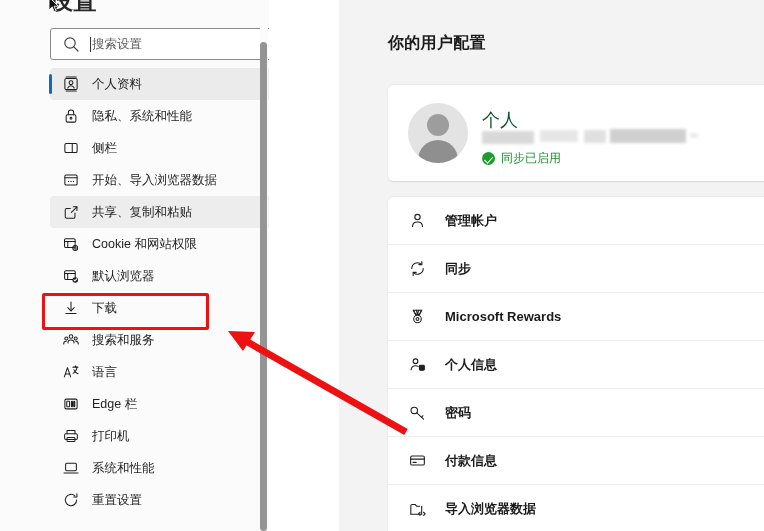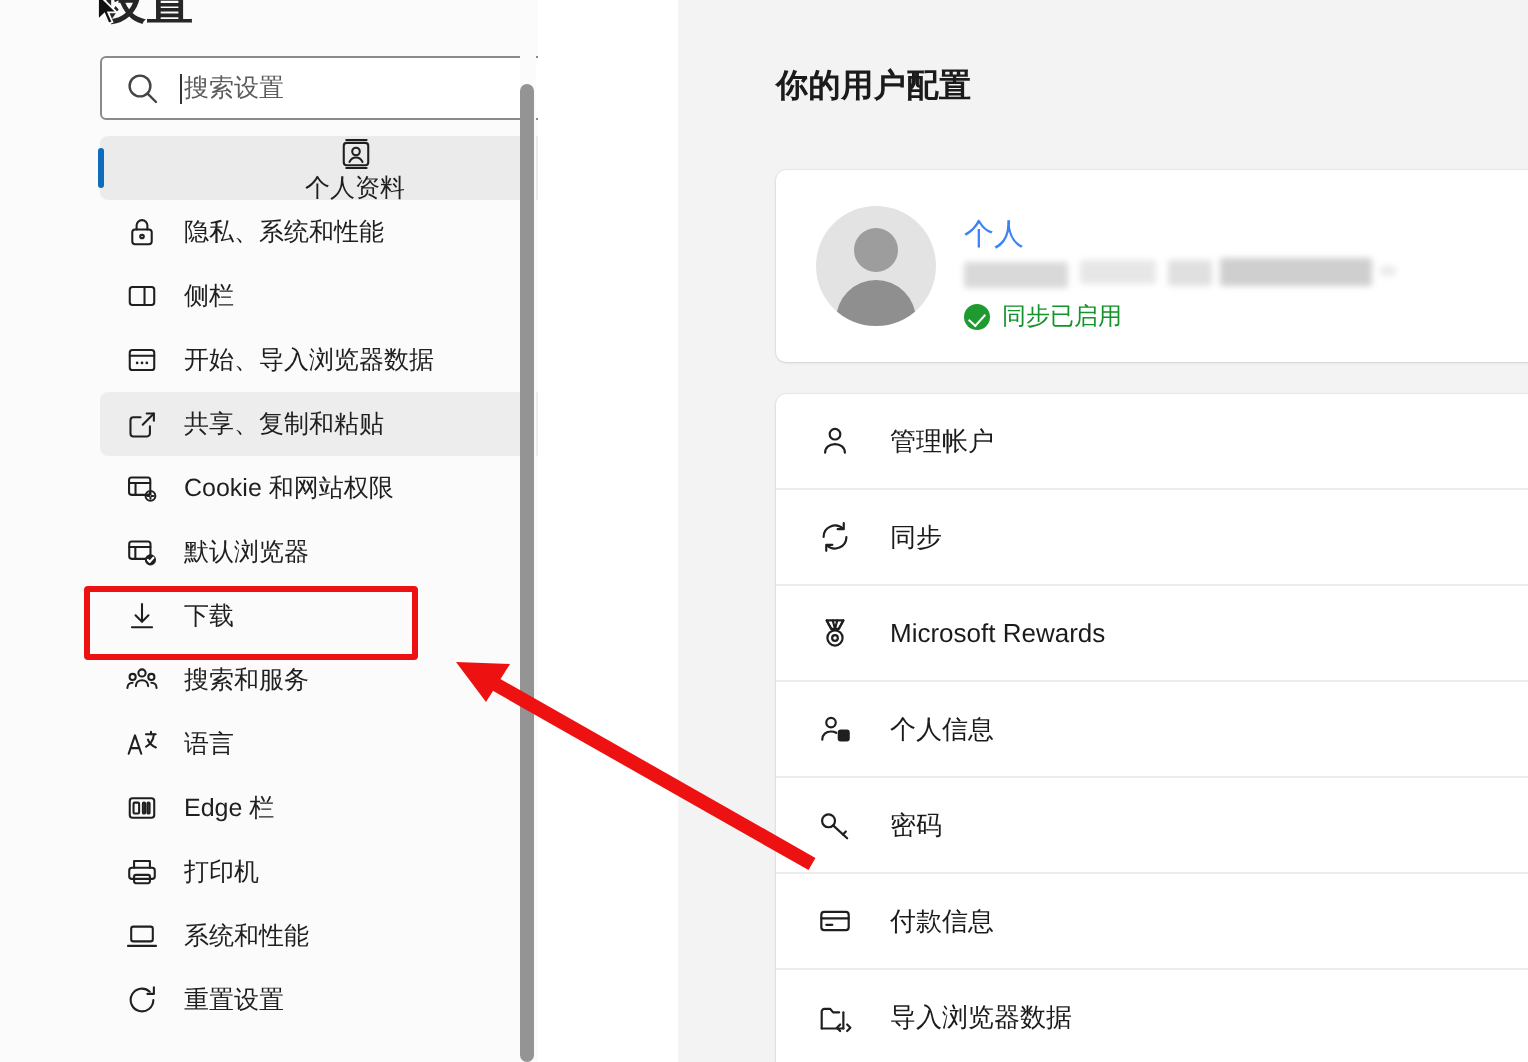--- a/index.html
+++ b/index.html
@@ -70,21 +70,21 @@
   .nav-item {
     position: relative;
     height: 32px;
     margin: 0 0 0 50px;
     width: 255px;
     display: flex;
     align-items: center;
     border-radius: 4px;
     cursor: default;
   }
-  .nav-item.selected { background: #ebebeb; flex-direction: column; }
+  .nav-item.selected { background: #ebebeb; }
   .nav-item.hovered  { background: #ededed; }
   .nav-item .accent {
     position: absolute;
     left: -1px; top: 6px;
     width: 3px; height: 20px;
     background: #0f6cbd;
     border-radius: 2px;
     display: none;
   }
   .nav-item.selected .accent { display: block; }
@@ -171,22 +171,22 @@
     position: absolute;
     left: 50%; top: 37px;
     transform: translateX(-50%);
     width: 40px; height: 34px;
     border-radius: 20px 20px 0 0;
     background: #8f8f8f;
   }
   #profile-name {
     position: absolute;
     left: 94px; top: 23px;
-    font-size: 15px;
-    color: #3b82f6;
+    font-size: 18px;
+    color: #14532d;
     white-space: nowrap;
   }
   .redact {
     position: absolute;
     background: #d9d9d9;
     border-radius: 1px;
     filter: blur(1.6px);
   }
   #redact-a { left: 94px; top: 46px; width: 52px; height: 13px; }
   #redact-b { left: 152px; top: 45px; width: 38px; height: 12px; background:#e7e7e7;}
@@ -236,21 +236,21 @@
   }
   .list-row:last-child { border-bottom: none; }
   .list-row .ico {
     width: 19px; height: 19px;
     margin-left: 20px; margin-right: 18px;
     flex: 0 0 auto;
     display: block;
   }
   .list-row .lbl {
     font-size: 13px;
-    font-weight: normal;
+    font-weight: bold;
     color: #1b1b1b;
     white-space: nowrap;
   }
 
   
   #highlight-box {
     position: absolute;
     left: 42px; top: 293px;
     width: 167px; height: 37px;
     border: 3px solid #ee1111;

